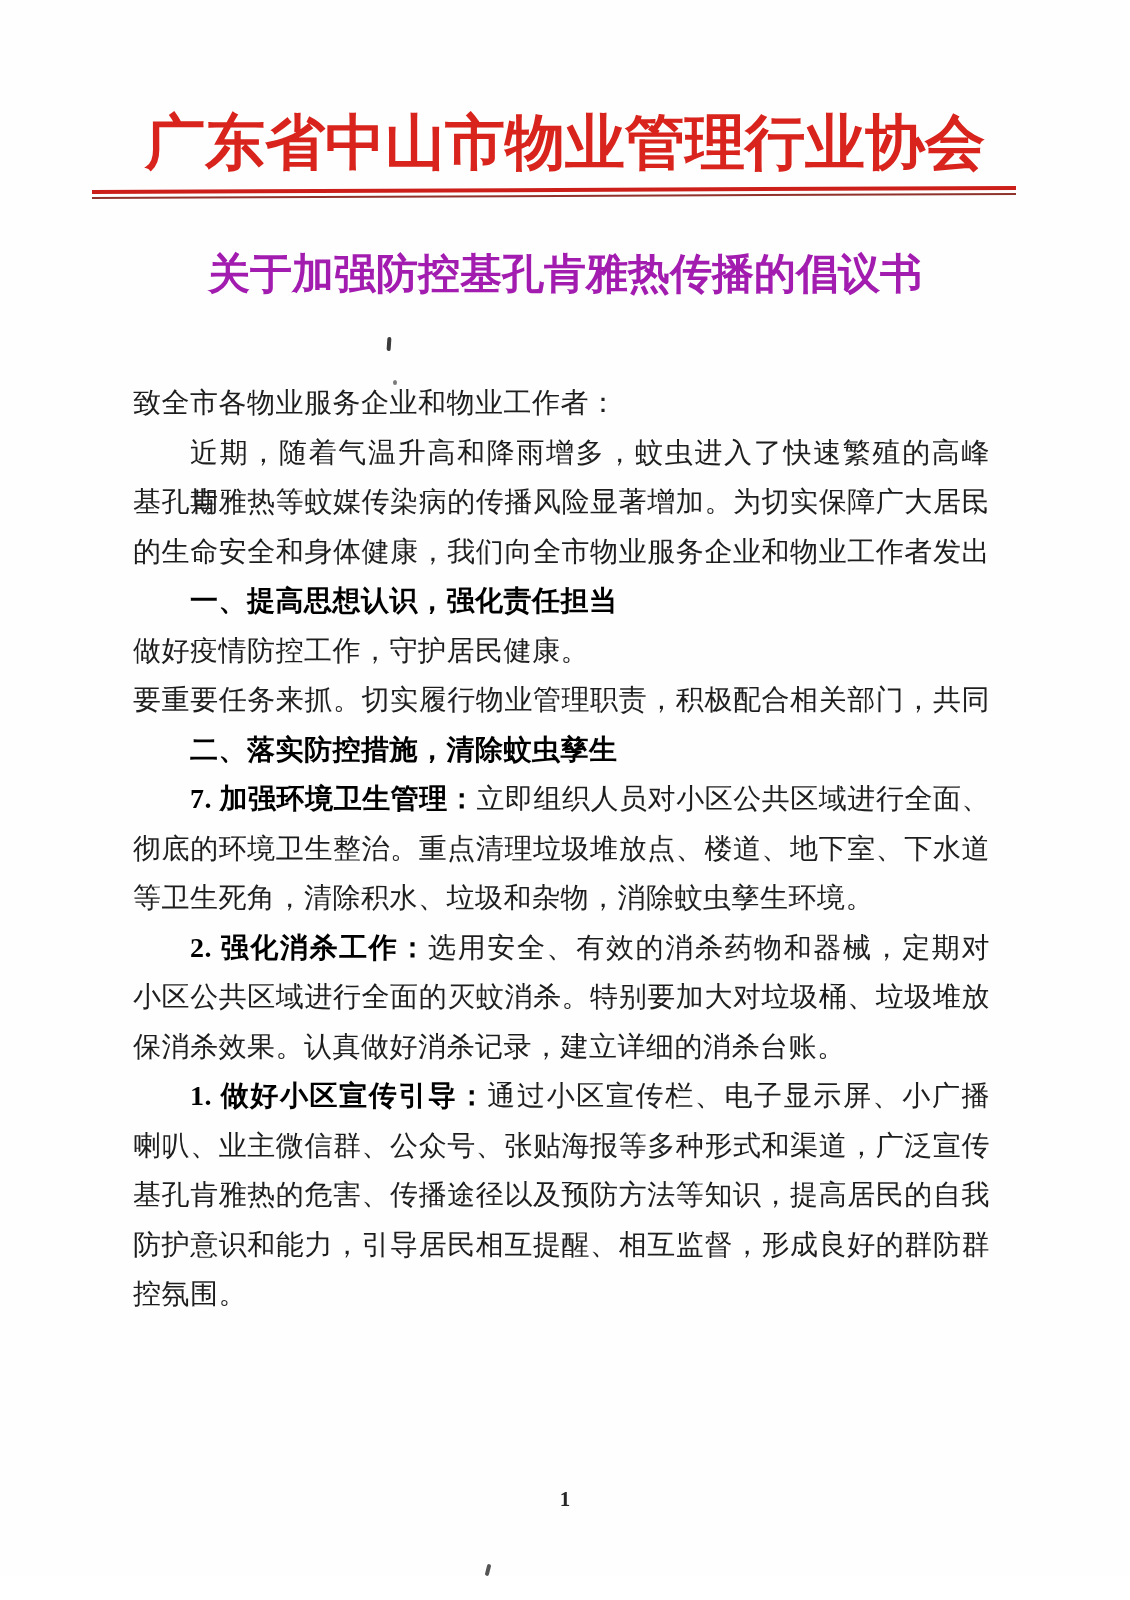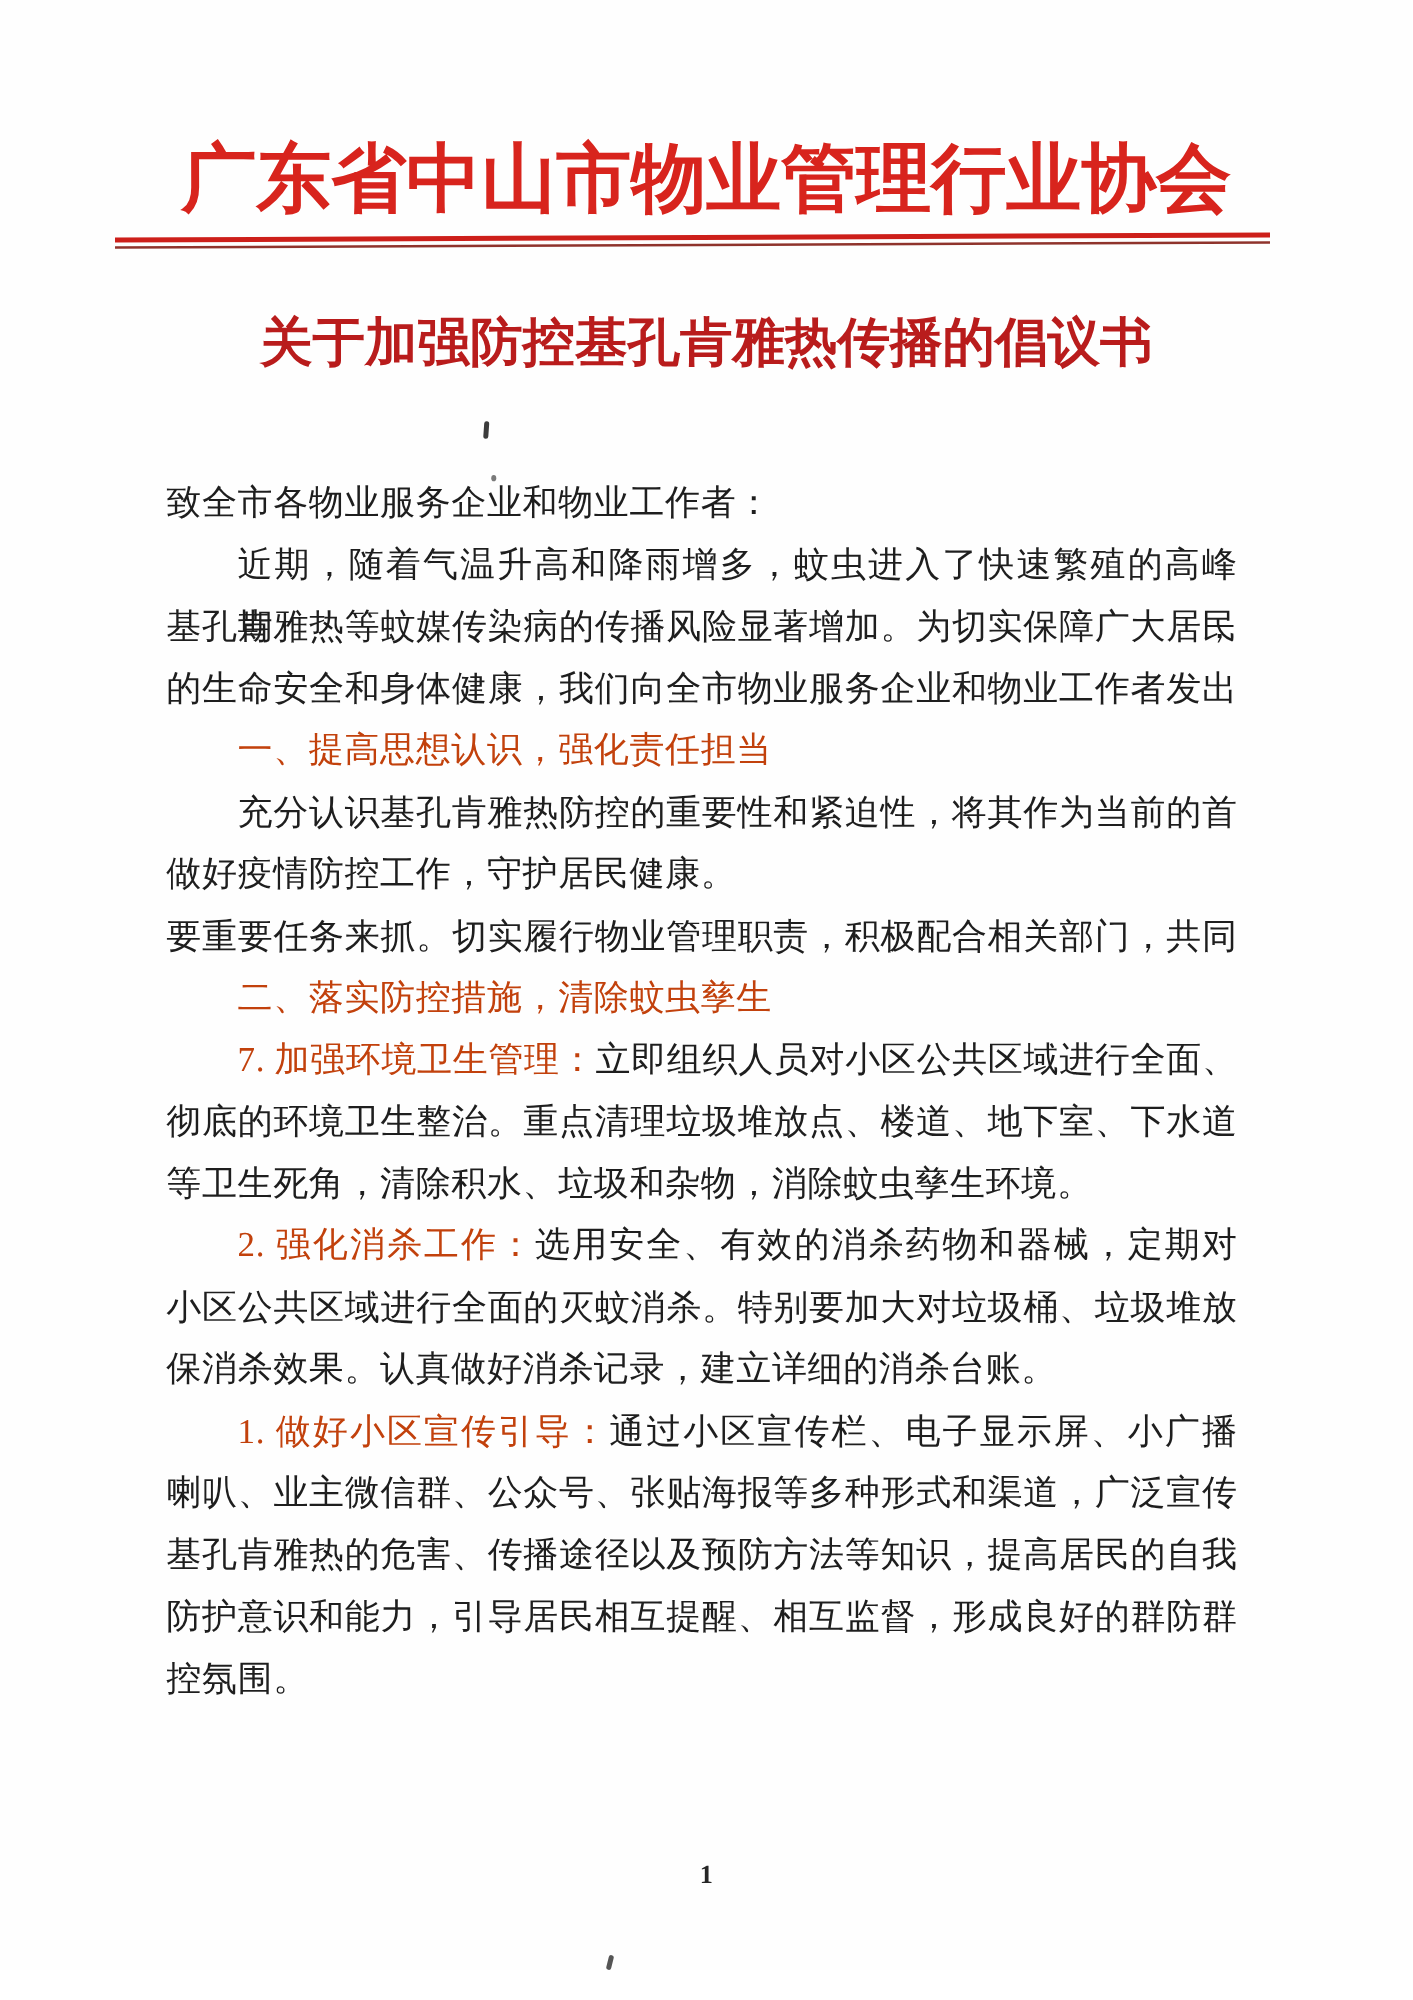--- a/index.html
+++ b/index.html
@@ -44,21 +44,21 @@
   }
   .doc-title {
     position: absolute;
     top: 246px;
     left: 0;
     width: 100%;
     margin: 0;
     text-align: center;
     font-size: 42px;
     font-weight: 700;
-    color: #b91c1c;
+    color: #a21caf;
     white-space: nowrap;
   }
   .body-lines {
     position: absolute;
     top: 378px;
     left: 133px;
     width: 857px;
   }
   .line {
     height: 49.5px;
@@ -68,21 +68,21 @@
     color: #1e1e1e;
     white-space: nowrap;
   }
   .line.indent { padding-left: 57px; }
   .line.fill {
     white-space: normal;
     text-align: justify;
     text-align-last: justify;
     text-justify: inter-character;
   }
-  .seg.bold { font-weight: 400; color: #c2410c; }
+  .seg.bold { font-weight: 700; color: #000000; }
   .page-number {
     position: absolute;
     top: 1487px;
     left: 0;
     width: 100%;
     text-align: center;
     font-size: 21px;
     font-weight: 700;
     color: #262626;
     font-family: "Liberation Serif", serif;
@@ -115,21 +115,20 @@
   </div>
 
   <h1 class="doc-title">关于加强防控基孔肯雅热传播的倡议书</h1>
 
   <div class="body-lines" id="body-lines">
       <div class="line"><span class="seg">致全市各物业服务企业和物业工作者：</span></div>
       <div class="line indent fill"><span class="seg">近期，随着气温升高和降雨增多，蚊虫进入了快速繁殖的高峰期，</span></div>
       <div class="line fill"><span class="seg">基孔肯雅热等蚊媒传染病的传播风险显著增加。为切实保障广大居民</span></div>
       <div class="line fill"><span class="seg">的生命安全和身体健康，我们向全市物业服务企业和物业工作者发出</span></div>
       <div class="line indent"><span class="seg bold">一、提高思想认识，强化责任担当</span></div>
-      <div class="line indent fill"><span class="seg">充分认识基孔肯雅热防控的重要性和紧迫性，将其作为当前的首</span></div>
       <div class="line"><span class="seg">做好疫情防控工作，守护居民健康。</span></div>
       <div class="line fill"><span class="seg">要重要任务来抓。切实履行物业管理职责，积极配合相关部门，共同</span></div>
       <div class="line indent"><span class="seg bold">二、落实防控措施，清除蚊虫孳生</span></div>
       <div class="line indent fill"><span class="seg bold">7. 加强环境卫生管理：</span><span class="seg">立即组织人员对小区公共区域进行全面、</span></div>
       <div class="line fill"><span class="seg">彻底的环境卫生整治。重点清理垃圾堆放点、楼道、地下室、下水道</span></div>
       <div class="line"><span class="seg">等卫生死角，清除积水、垃圾和杂物，消除蚊虫孳生环境。</span></div>
       <div class="line indent fill"><span class="seg bold">2. 强化消杀工作：</span><span class="seg">选用安全、有效的消杀药物和器械，定期对</span></div>
       <div class="line fill"><span class="seg">小区公共区域进行全面的灭蚊消杀。特别要加大对垃圾桶、垃圾堆放</span></div>
       <div class="line"><span class="seg">保消杀效果。认真做好消杀记录，建立详细的消杀台账。</span></div>
       <div class="line indent fill"><span class="seg bold">1. 做好小区宣传引导：</span><span class="seg">通过小区宣传栏、电子显示屏、小广播</span></div>

